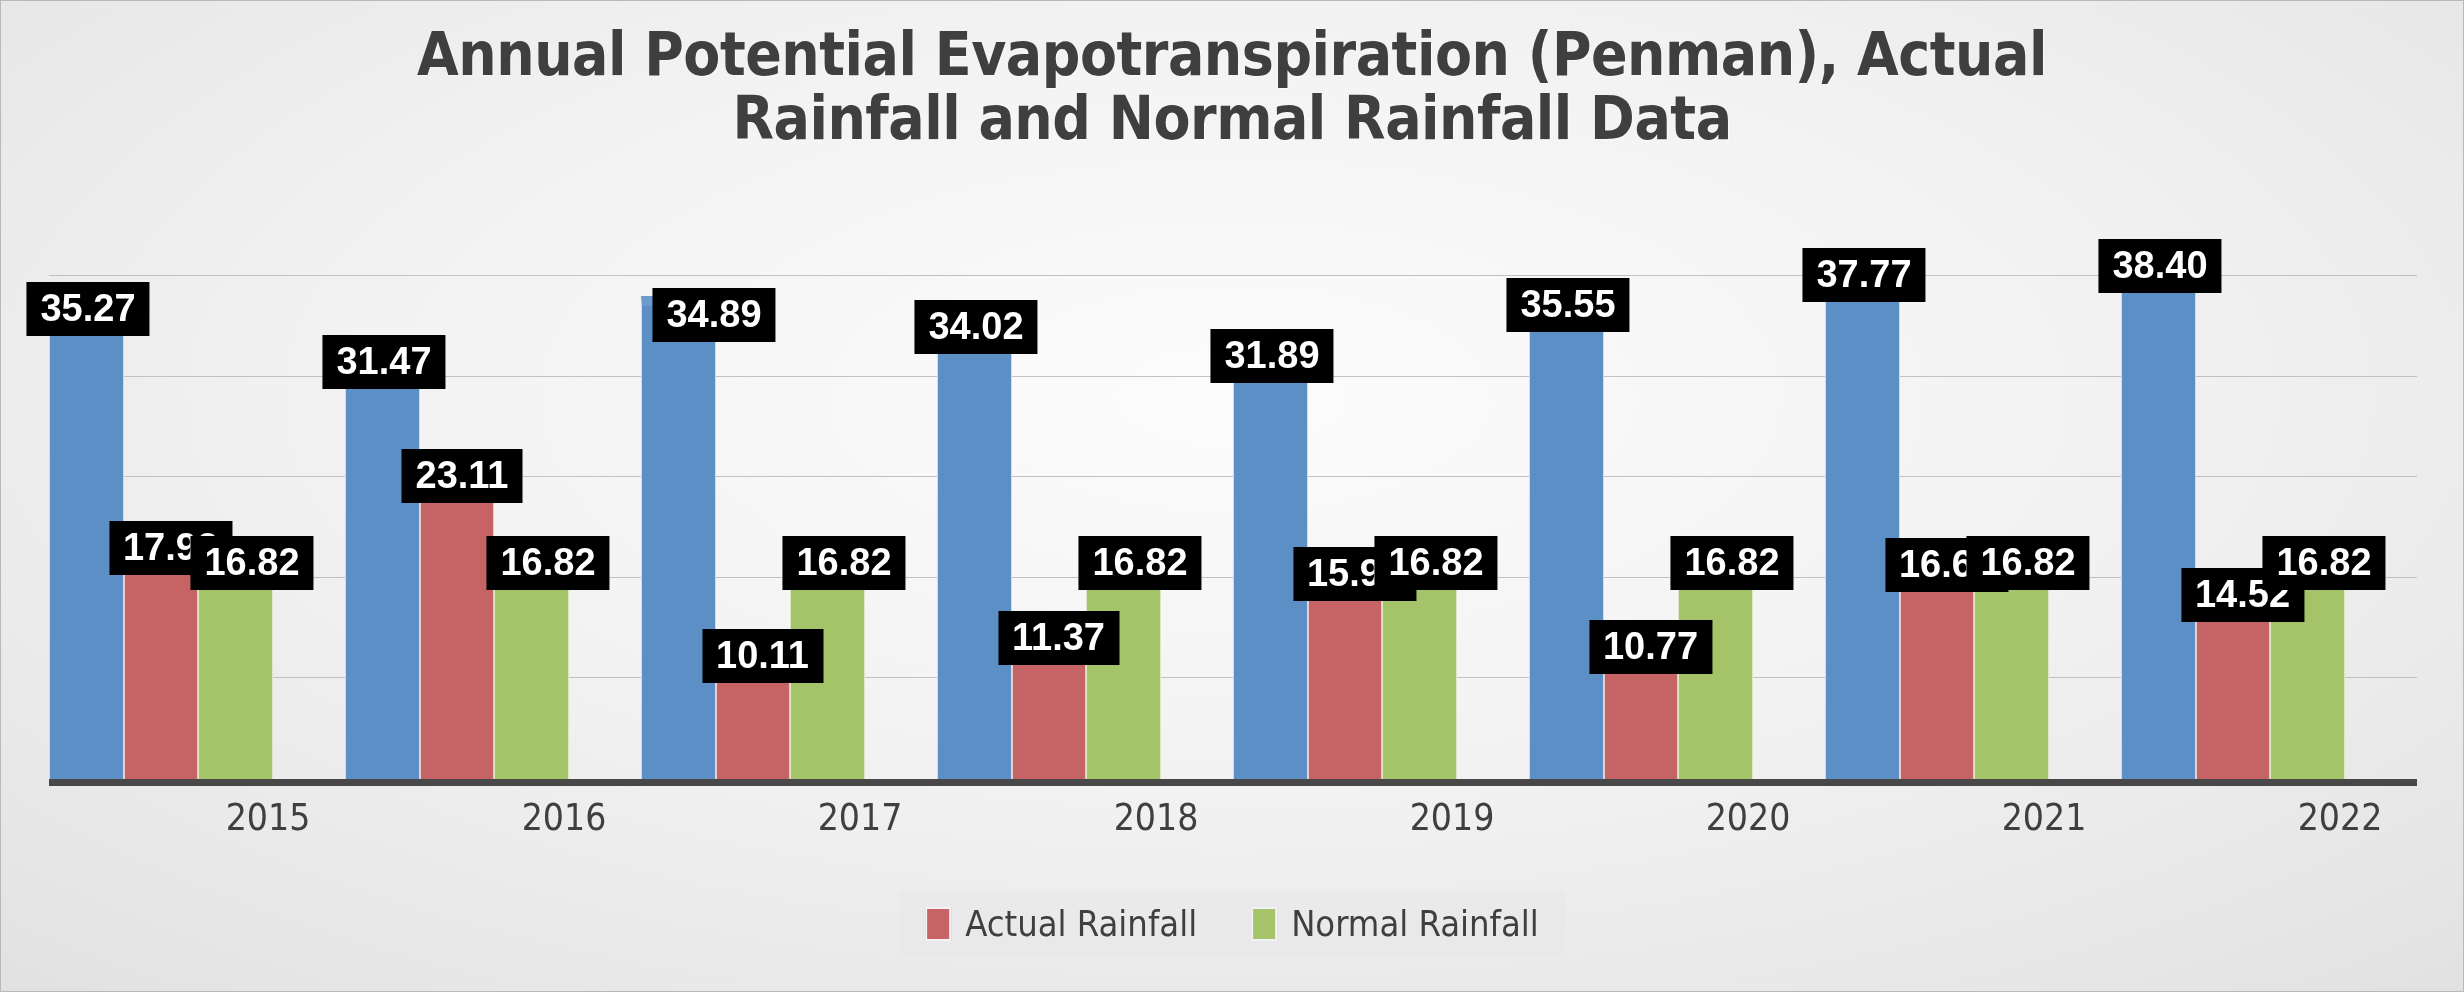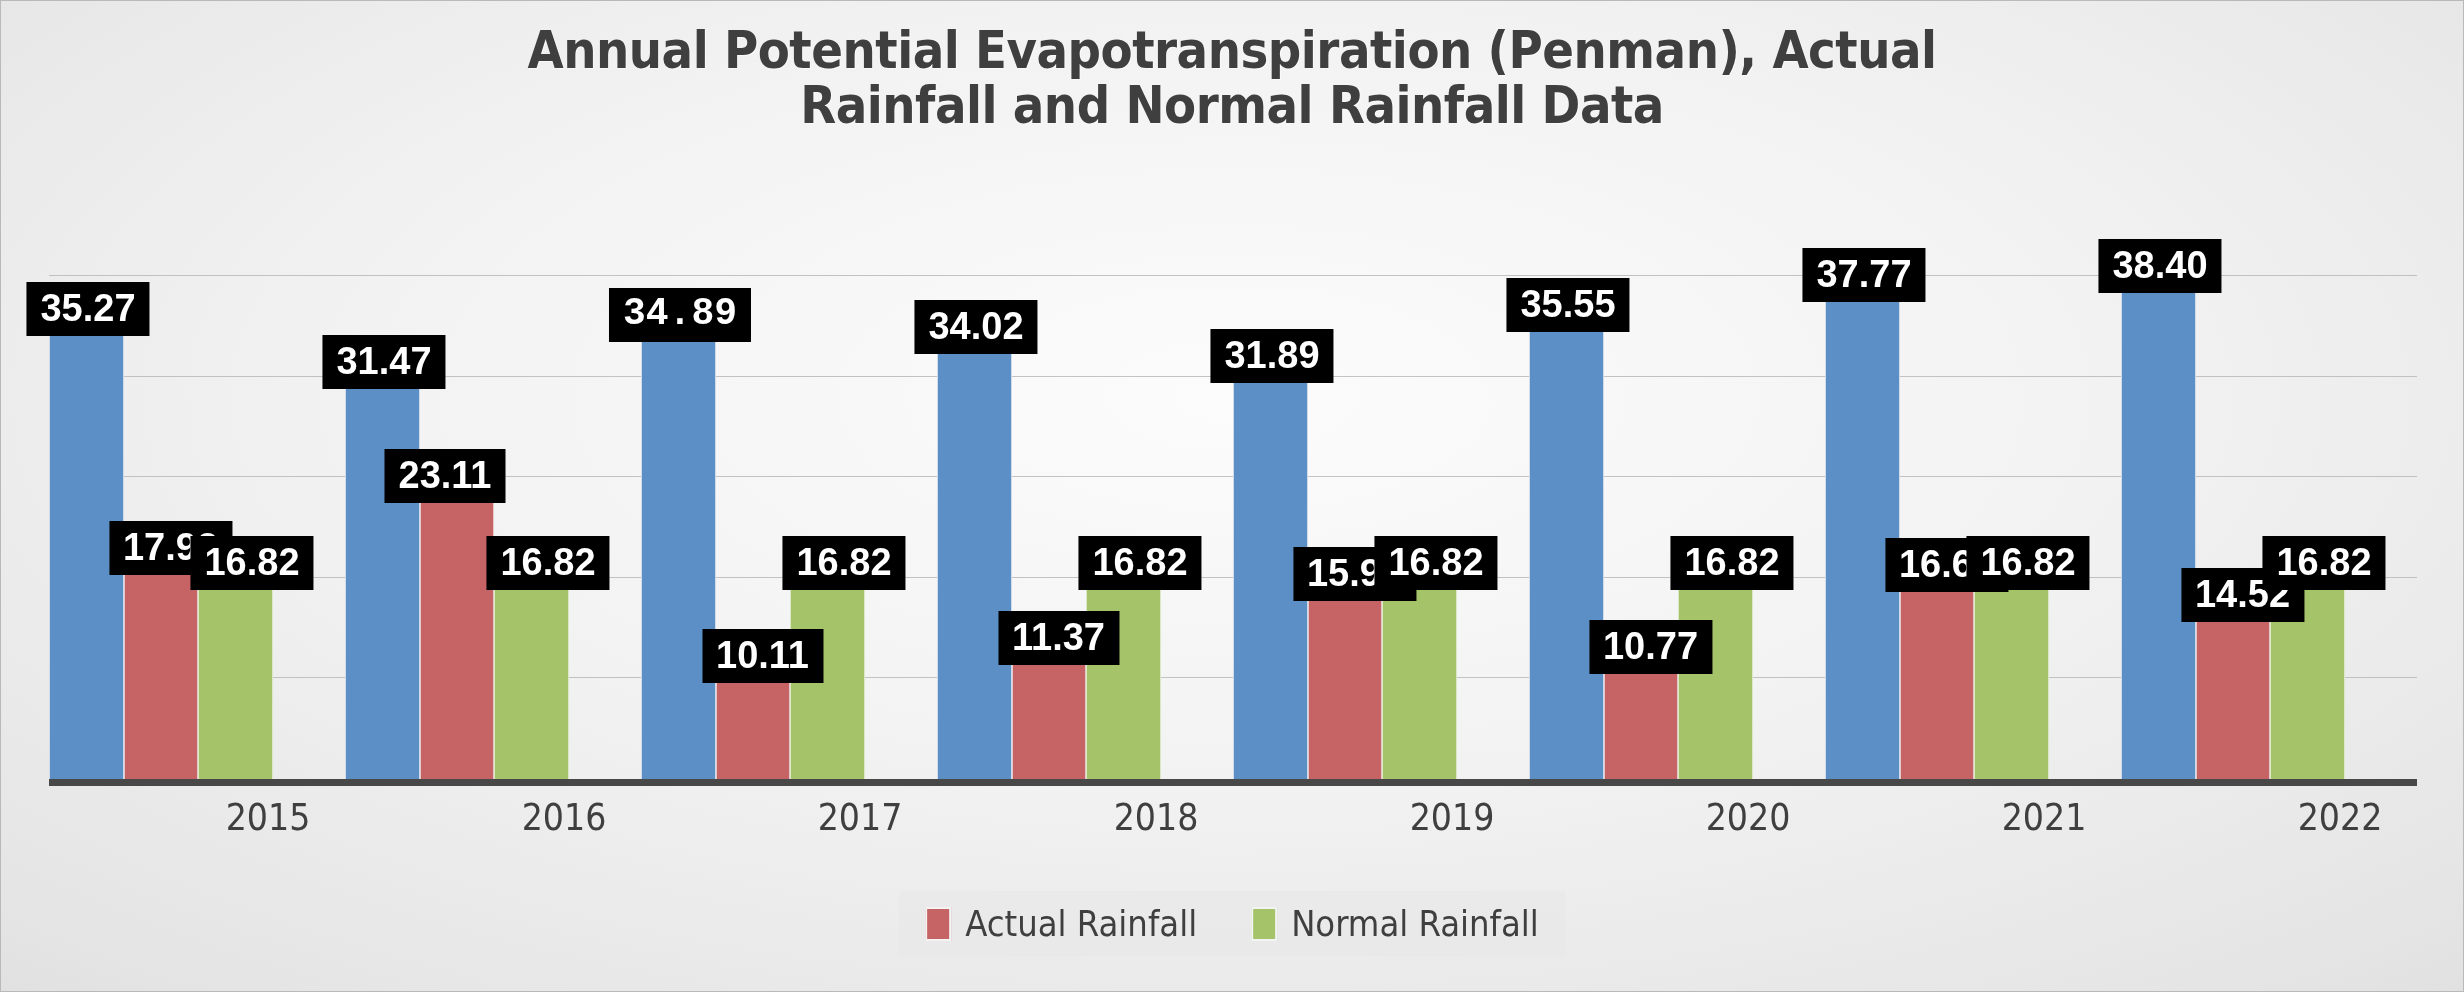--- a/index.html
+++ b/index.html
@@ -22,21 +22,21 @@
     border: 1px solid #b9b9b9;
   }
 
   
   #chart-title {
     position: absolute;
     left: 0;
     top: 22px;
     width: 100%;
     text-align: center;
-    font-size: 52px;
+    font-size: 60px;
     font-weight: bold;
     line-height: 1.06;
     color: #3f3f3f;
     letter-spacing: -0.5px;
     font-family: "DejaVu Sans Condensed", "Liberation Sans Narrow", "Liberation Sans", sans-serif;
     text-shadow: 1px 1px 1px rgba(255,255,255,0.6);
   }
   #chart-title .line { display: block; }
 
   
@@ -290,23 +290,23 @@
           <div class="bar s1" title="Actual Rainfall 2022: 14.52" style="height: 201.206px;"></div>
         </div>
         <div class="bar-slot">
           <div class="bar s2" title="Normal Rainfall 2022: 16.82" style="height: 233.077px;"></div>
         </div>
       </div>
       <div class="data-label" style="left: 39px; bottom: 442.741px;">35.27</div>
       <div class="data-label" style="left: 121.5px; bottom: 204.32px;">17.92</div>
       <div class="data-label" style="left: 203px; bottom: 189.077px;">16.82</div>
       <div class="data-label" style="left: 335px; bottom: 390.084px;">31.47</div>
-      <div class="data-label" style="left: 396px; bottom: 276.239px;">23.11</div>
+      <div class="data-label" style="left: 413px; bottom: 276.239px;">23.11</div>
       <div class="data-label" style="left: 499px; bottom: 189.077px;">16.82</div>
-      <div class="data-label" style="left: 631px; bottom: 437.476px; font-family: Liberation Mono, monospace;">34.89</div>
+      <div class="data-label" style="left: 665px; bottom: 437.476px;">34.89</div>
       <div class="data-label" style="left: 713.5px; bottom: 96.0957px;">10.11</div>
       <div class="data-label" style="left: 795px; bottom: 189.077px;">16.82</div>
       <div class="data-label" style="left: 927px; bottom: 425.42px;">34.02</div>
       <div class="data-label" style="left: 1009.5px; bottom: 113.556px; text-align: right;">11.37</div>
       <div class="data-label" style="left: 1091px; bottom: 189.077px;">16.82</div>
       <div class="data-label" style="left: 1223px; bottom: 395.904px;">31.89</div>
       <div class="data-label" style="left: 1305.5px; bottom: 177.576px;">15.99</div>
       <div class="data-label" style="left: 1387px; bottom: 189.077px;">16.82</div>
       <div class="data-label" style="left: 1519px; bottom: 446.621px;">35.55</div>
       <div class="data-label" style="left: 1601.5px; bottom: 105.241px;">10.77</div>

